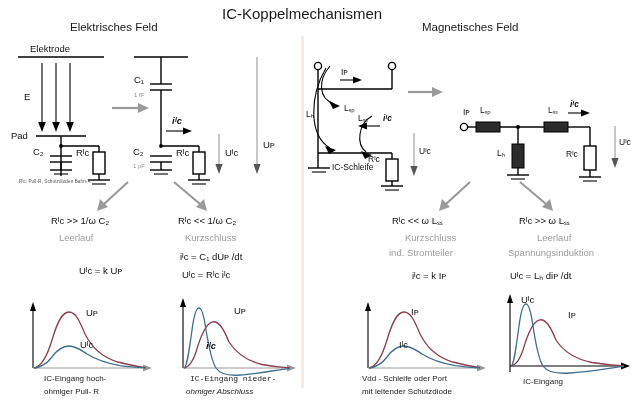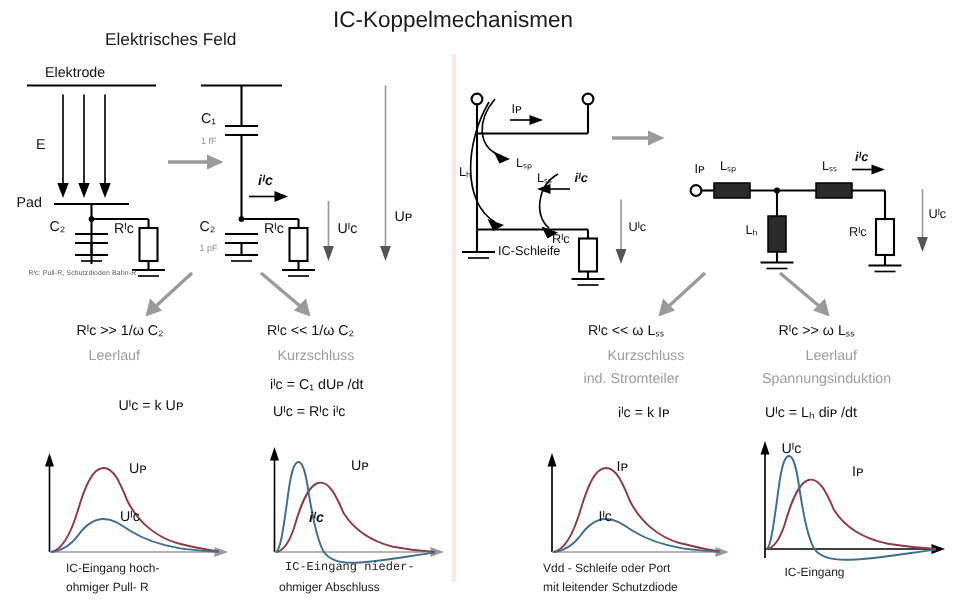--- a/index.html
+++ b/index.html
@@ -36,20 +36,21 @@
 </style>
 </head>
 <body>
 
 <div class="root">
 
   <div class="divider" style="left:301px;top:36px;width:3px;height:352px;"></div>
 
   <div class="t title" style="left:222px;top:6px;">IC-Koppelmechanismen</div>
   <div class="t hdr" style="left:70px;top:22px;">Elektrisches Feld</div>
+  <div class="t hdr" style="left:422px;top:22px;">Magnetisches Feld</div>
 
   <svg width="638" height="400">
 
     <line class="wire" x1="18" y1="57" x2="104" y2="57"></line>
 
     <line class="wireT" x1="42" y1="63" x2="42" y2="125"></line>
     <polygon class="blk" points="42,132 38.2,122 45.8,122"></polygon>
     <line class="wireT" x1="56" y1="63" x2="56" y2="125"></line>
     <polygon class="blk" points="56,132 52.2,122 59.8,122"></polygon>
     <line class="wireT" x1="70" y1="63" x2="70" y2="125"></line>
@@ -275,21 +276,21 @@
     <line class="axis" x1="183" y1="304" x2="183" y2="368"></line>
     <polygon class="blk" points="183,298 180,307 186,307"></polygon>
     <line class="axisG" x1="183" y1="368" x2="290" y2="368" stroke="#9a9a9a"></line>
     <polygon fill="#9a9a9a" points="296,368 287,364.6 287,371.4"></polygon>
     <path class="curveR" d="M184 368 C 188 367.5, 192 364, 196 352 C 200 338, 205 324, 212 322 C 219 320, 224 330, 229 342 C 236 353, 248 361, 262 364.5 C 275 367, 286 367.7, 290 367.9"></path>
     <path class="curveB" d="M184 368 C 187 367, 189 352, 192 330 C 194 315, 196 308, 199 308 C 202 308, 204 316, 206 330 C 209 348, 212 362, 216 368 C 220 374, 228 376, 240 375 C 256 374, 276 370, 290 368.4"></path>
   </svg>
   <div class="t lbl" style="left:234px;top:306px;">Uᴘ</div>
   <div class="t lbl it" style="left:206px;top:341px;">iᴵᴄ</div>
   <div class="t cap" style="left:190px;top:375px;font-family:Liberation Mono, monospace;">IC-Eingang nieder-</div>
-  <div class="t cap" style="left:186px;top:388px;">ohmiger Abschluss</div>
+  <div class="t cap" style="left:186px;top:388px;font-style:italic;">ohmiger Abschluss</div>
 
   <svg width="638" height="400">
     <line class="axis" x1="368" y1="308" x2="368" y2="368"></line>
     <polygon class="blk" points="368,302 365,311 371,311"></polygon>
     <line class="axisG" x1="368" y1="368" x2="480" y2="368" stroke="#9a9a9a"></line>
     <polygon fill="#9a9a9a" points="486,368 477,364.6 477,371.4"></polygon>
     <path class="curveR" d="M369 368 C 375 367, 381 360, 387 340 C 392 323, 397 312, 404 312 C 411 312, 415 322, 420 334 C 427 348, 439 358, 453 362 C 465 365, 475 367, 480 367.6"></path>
     <path class="curveB" d="M369 368 C 375 367.4, 381 365, 387 357 C 392 350, 397 346, 404 346 C 411 346, 416 350, 422 354 C 430 359, 443 363.5, 455 365.6 C 466 367, 476 367.6, 480 367.9"></path>
   </svg>
   <div class="t lbl" style="left:411px;top:307px;">Iᴘ</div>

